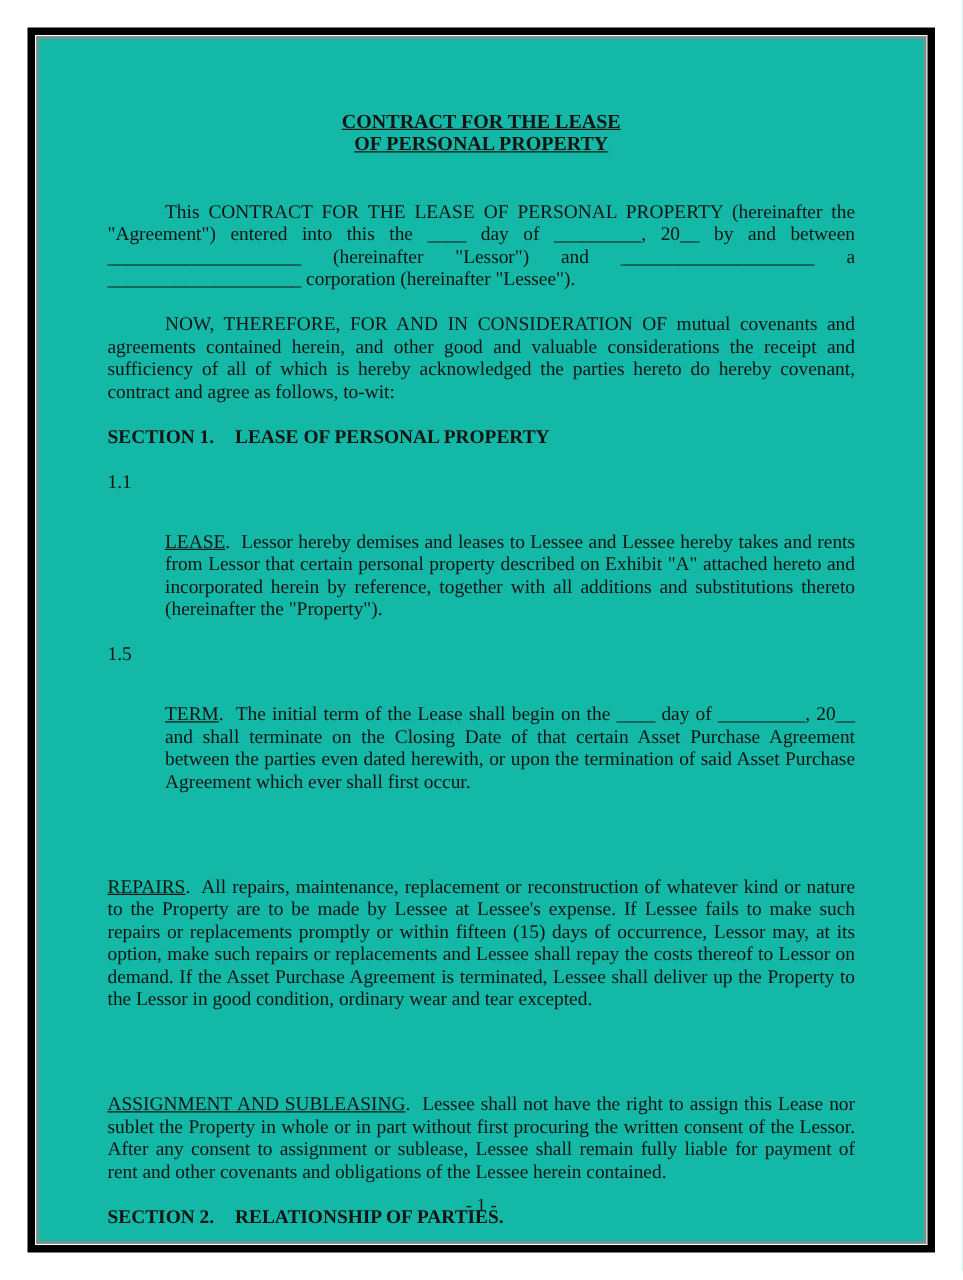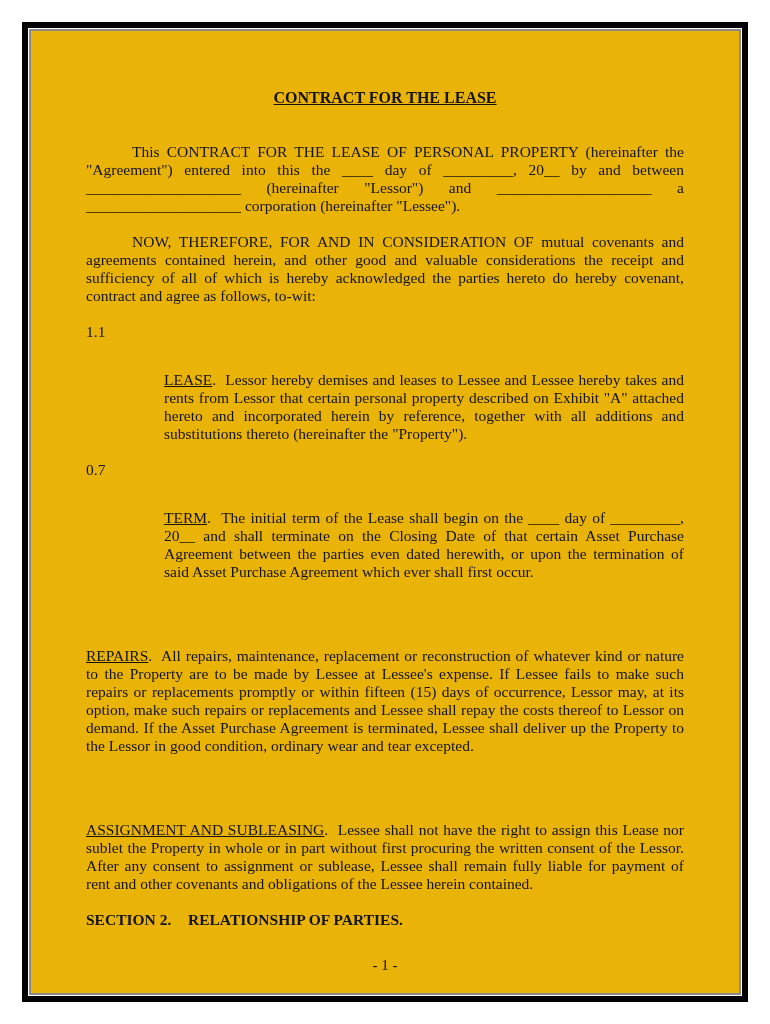--- a/index.html
+++ b/index.html
@@ -23,21 +23,21 @@
     bottom: 22px;
     border: 6px solid #000000;
   }
   .frame-inner {
     position: absolute;
     top: 1px;
     left: 1px;
     right: 1px;
     bottom: 1px;
     border: 2px solid #8b8b8b;
-    background: #eab308;
+    background: #14b8a6;
   }
   .content {
     position: absolute;
     top: 0; left: 0; right: 0; bottom: 0;
     padding: 58px 55px 0 55px;
     font-size: 15.5px;
     line-height: 18px;
   }
   .doc-title {
     margin: 0 0 36px 0;
@@ -58,21 +58,20 @@
     margin: 0 0 18px 0;
     font-weight: bold;
   }
   .sec-label {
     display: inline-block;
     min-width: 102px;
   }
   .clause {
     display: flex;
     margin: 0 0 18px 0;
-    gap: 32px;
   }
   .clause-num {
     flex: none;
     width: 46px;
   }
   .clause-text {
     flex: 1;
     text-align: justify;
     margin-top: 48px;
   }
@@ -92,34 +91,38 @@
 </head>
 <body>
 
 <div class="canvas">
   <div class="frame">
     <div class="frame-inner">
       <div class="content">
 
         <h1 class="doc-title">
           <span class="tline">CONTRACT FOR THE LEASE</span><br>
+          <span class="tline">OF PERSONAL PROPERTY</span>
         </h1>
 
         <p class="para">This CONTRACT FOR THE LEASE OF PERSONAL PROPERTY (hereinafter the "Agreement") entered into this the ____ day of _________, 20__ by and between ____________________ (hereinafter "Lessor") and ____________________ a ____________________ corporation (hereinafter "Lessee").</p>
 
         <p class="para">NOW, THEREFORE, FOR AND IN CONSIDERATION OF mutual covenants and agreements contained herein, and other good and valuable considerations the receipt and sufficiency of all of which is hereby acknowledged the parties hereto do hereby covenant, contract and agree as follows, to-wit:</p>
 
+        <div class="section-heading">
+          <span class="sec-label">SECTION 1.</span><span class="sec-title">LEASE OF PERSONAL PROPERTY</span>
+        </div>
 
         <div class="clause">
           <div class="clause-num">1.1</div>
           <div class="clause-text"><span class="u">LEASE</span><span>.&nbsp; </span><span>Lessor hereby demises and leases to Lessee and Lessee hereby takes and rents from Lessor that certain personal property described on Exhibit "A" attached hereto and incorporated herein by reference, together with all additions and substitutions thereto (hereinafter the "Property").</span></div>
         </div>
 
         <div class="clause">
-          <div class="clause-num">0.7</div>
+          <div class="clause-num">1.5</div>
           <div class="clause-text"><span class="u">TERM</span><span>.&nbsp; </span><span>The initial term of the Lease shall begin on the ____ day of _________, 20__ and shall terminate on the Closing Date of that certain Asset Purchase Agreement between the parties even dated herewith, or upon the termination of said Asset Purchase Agreement which ever shall first occur.</span></div>
         </div>
 
         <div class="clause">
           <div class="clause-text"><span class="u">REPAIRS</span><span>.&nbsp; </span><span>All repairs, maintenance, replacement or reconstruction of whatever kind or nature to the Property are to be made by Lessee at Lessee's expense.  If Lessee fails to make such repairs or replacements promptly or within fifteen (15) days of occurrence, Lessor may, at its option, make such repairs or replacements and Lessee shall repay the costs thereof to Lessor on demand.  If the Asset Purchase Agreement is terminated, Lessee shall deliver up the Property to the Lessor in good condition, ordinary wear and tear excepted.</span></div>
         </div>
 
         <div class="clause">
           <div class="clause-text"><span class="u">ASSIGNMENT AND SUBLEASING</span><span>.&nbsp; </span><span>Lessee shall not have the right to assign this Lease nor sublet the Property in whole or in part without first procuring the written consent of the Lessor.  After any consent to assignment or sublease, Lessee shall remain fully liable for payment of rent and other covenants and obligations of the Lessee herein contained.</span></div>
         </div>

